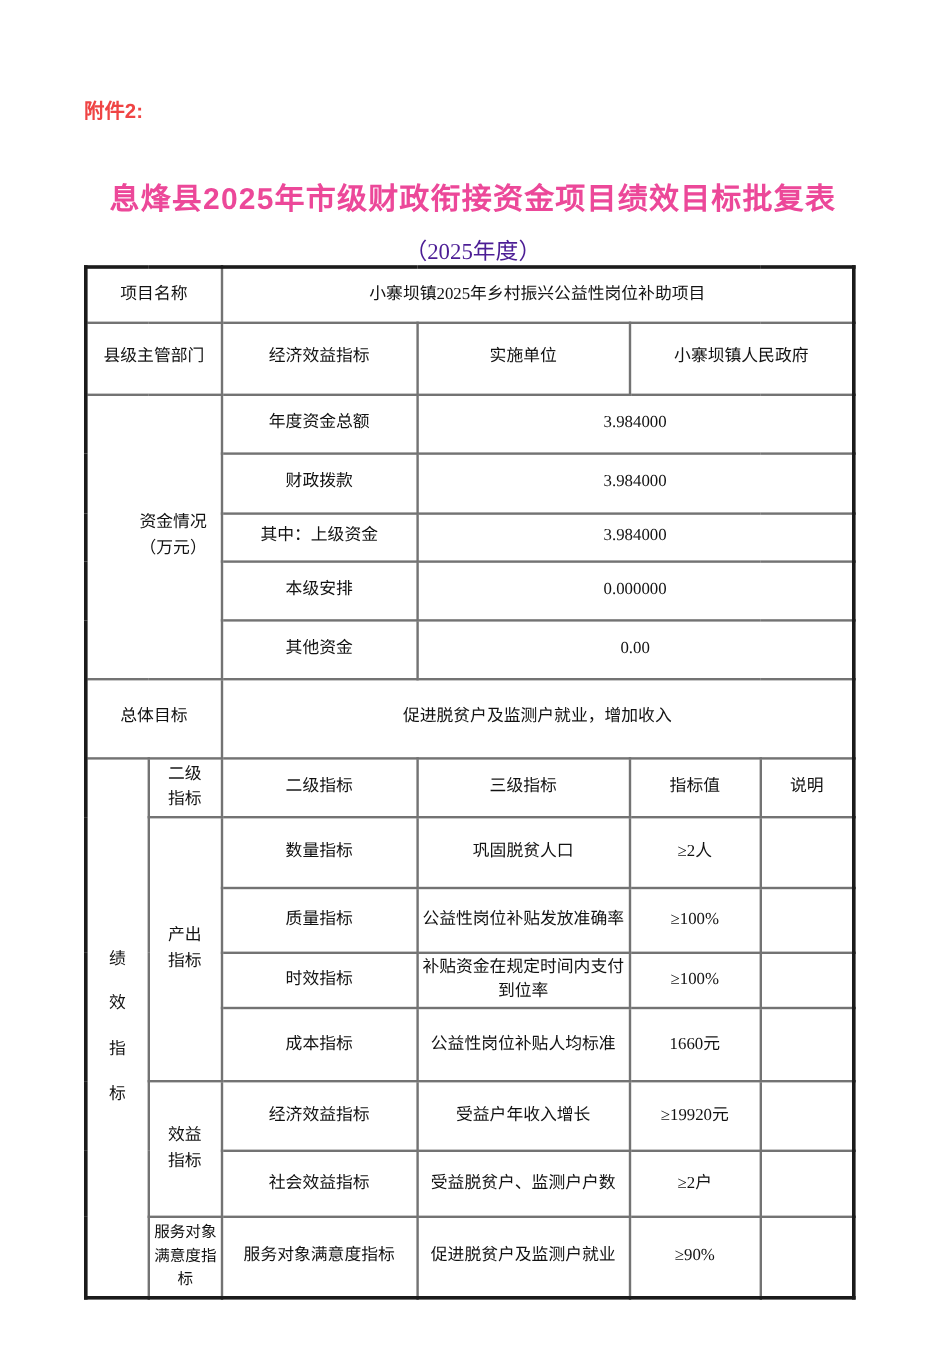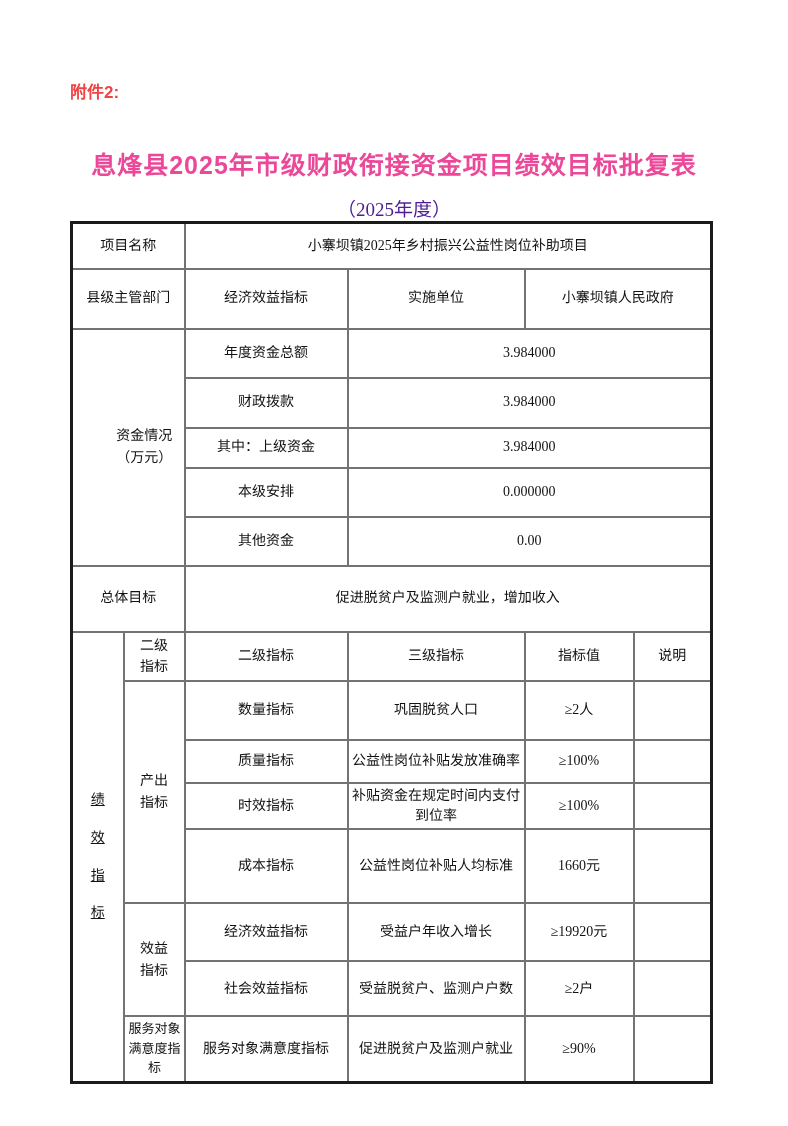--- a/index.html
+++ b/index.html
@@ -38,21 +38,21 @@
     text-align:center;vertical-align:middle;
     font-size:14px;line-height:1.45;
     padding:2px 3px;
     color:#121212;
     overflow:hidden;
   }
   
   .w2{display:inline-block;width:2.2em;line-height:1.55;}
   .w45{display:inline-block;width:4.6em;line-height:1.55;margin-left:32px;}
   .w4s{display:inline-block;width:4.15em;font-size:13px;line-height:1.5;}
-  .vert{display:inline-block;width:1.1em;line-height:2.7;letter-spacing:0;text-decoration:underline;}
+  .vert{display:inline-block;width:1.1em;line-height:2.7;letter-spacing:0;}
 </style>
 </head>
 <body>
 
 <div class="attachment-label">附件2:</div>
 <div class="doc-title">息烽县2025年市级财政衔接资金项目绩效目标批复表</div>
 <div class="doc-subtitle">（2025年度）</div>
 
 <table class="doc-table">
   <colgroup>
@@ -113,33 +113,33 @@
       <td>说明</td>
     </tr>
 
     <tr style="height:59px">
       <td rowspan="4"><span class="w2">产出指标</span></td>
       <td>数量指标</td>
       <td>巩固脱贫人口</td>
       <td>≥2人</td>
       <td></td>
     </tr>
-    <tr style="height:43px">
+    <tr style="height:54px">
       <td>质量指标</td>
       <td>公益性岗位补贴发放准确率</td>
       <td>≥100%</td>
       <td></td>
     </tr>
     <tr style="height:46px">
       <td>时效指标</td>
       <td>补贴资金在规定时间内支付到位率</td>
       <td>≥100%</td>
       <td></td>
     </tr>
-    <tr style="height:74px">
+    <tr style="height:61px">
       <td>成本指标</td>
       <td>公益性岗位补贴人均标准</td>
       <td>1660元</td>
       <td></td>
     </tr>
 
     <tr style="height:58px">
       <td rowspan="2"><span class="w2">效益指标</span></td>
       <td>经济效益指标</td>
       <td>受益户年收入增长</td>

